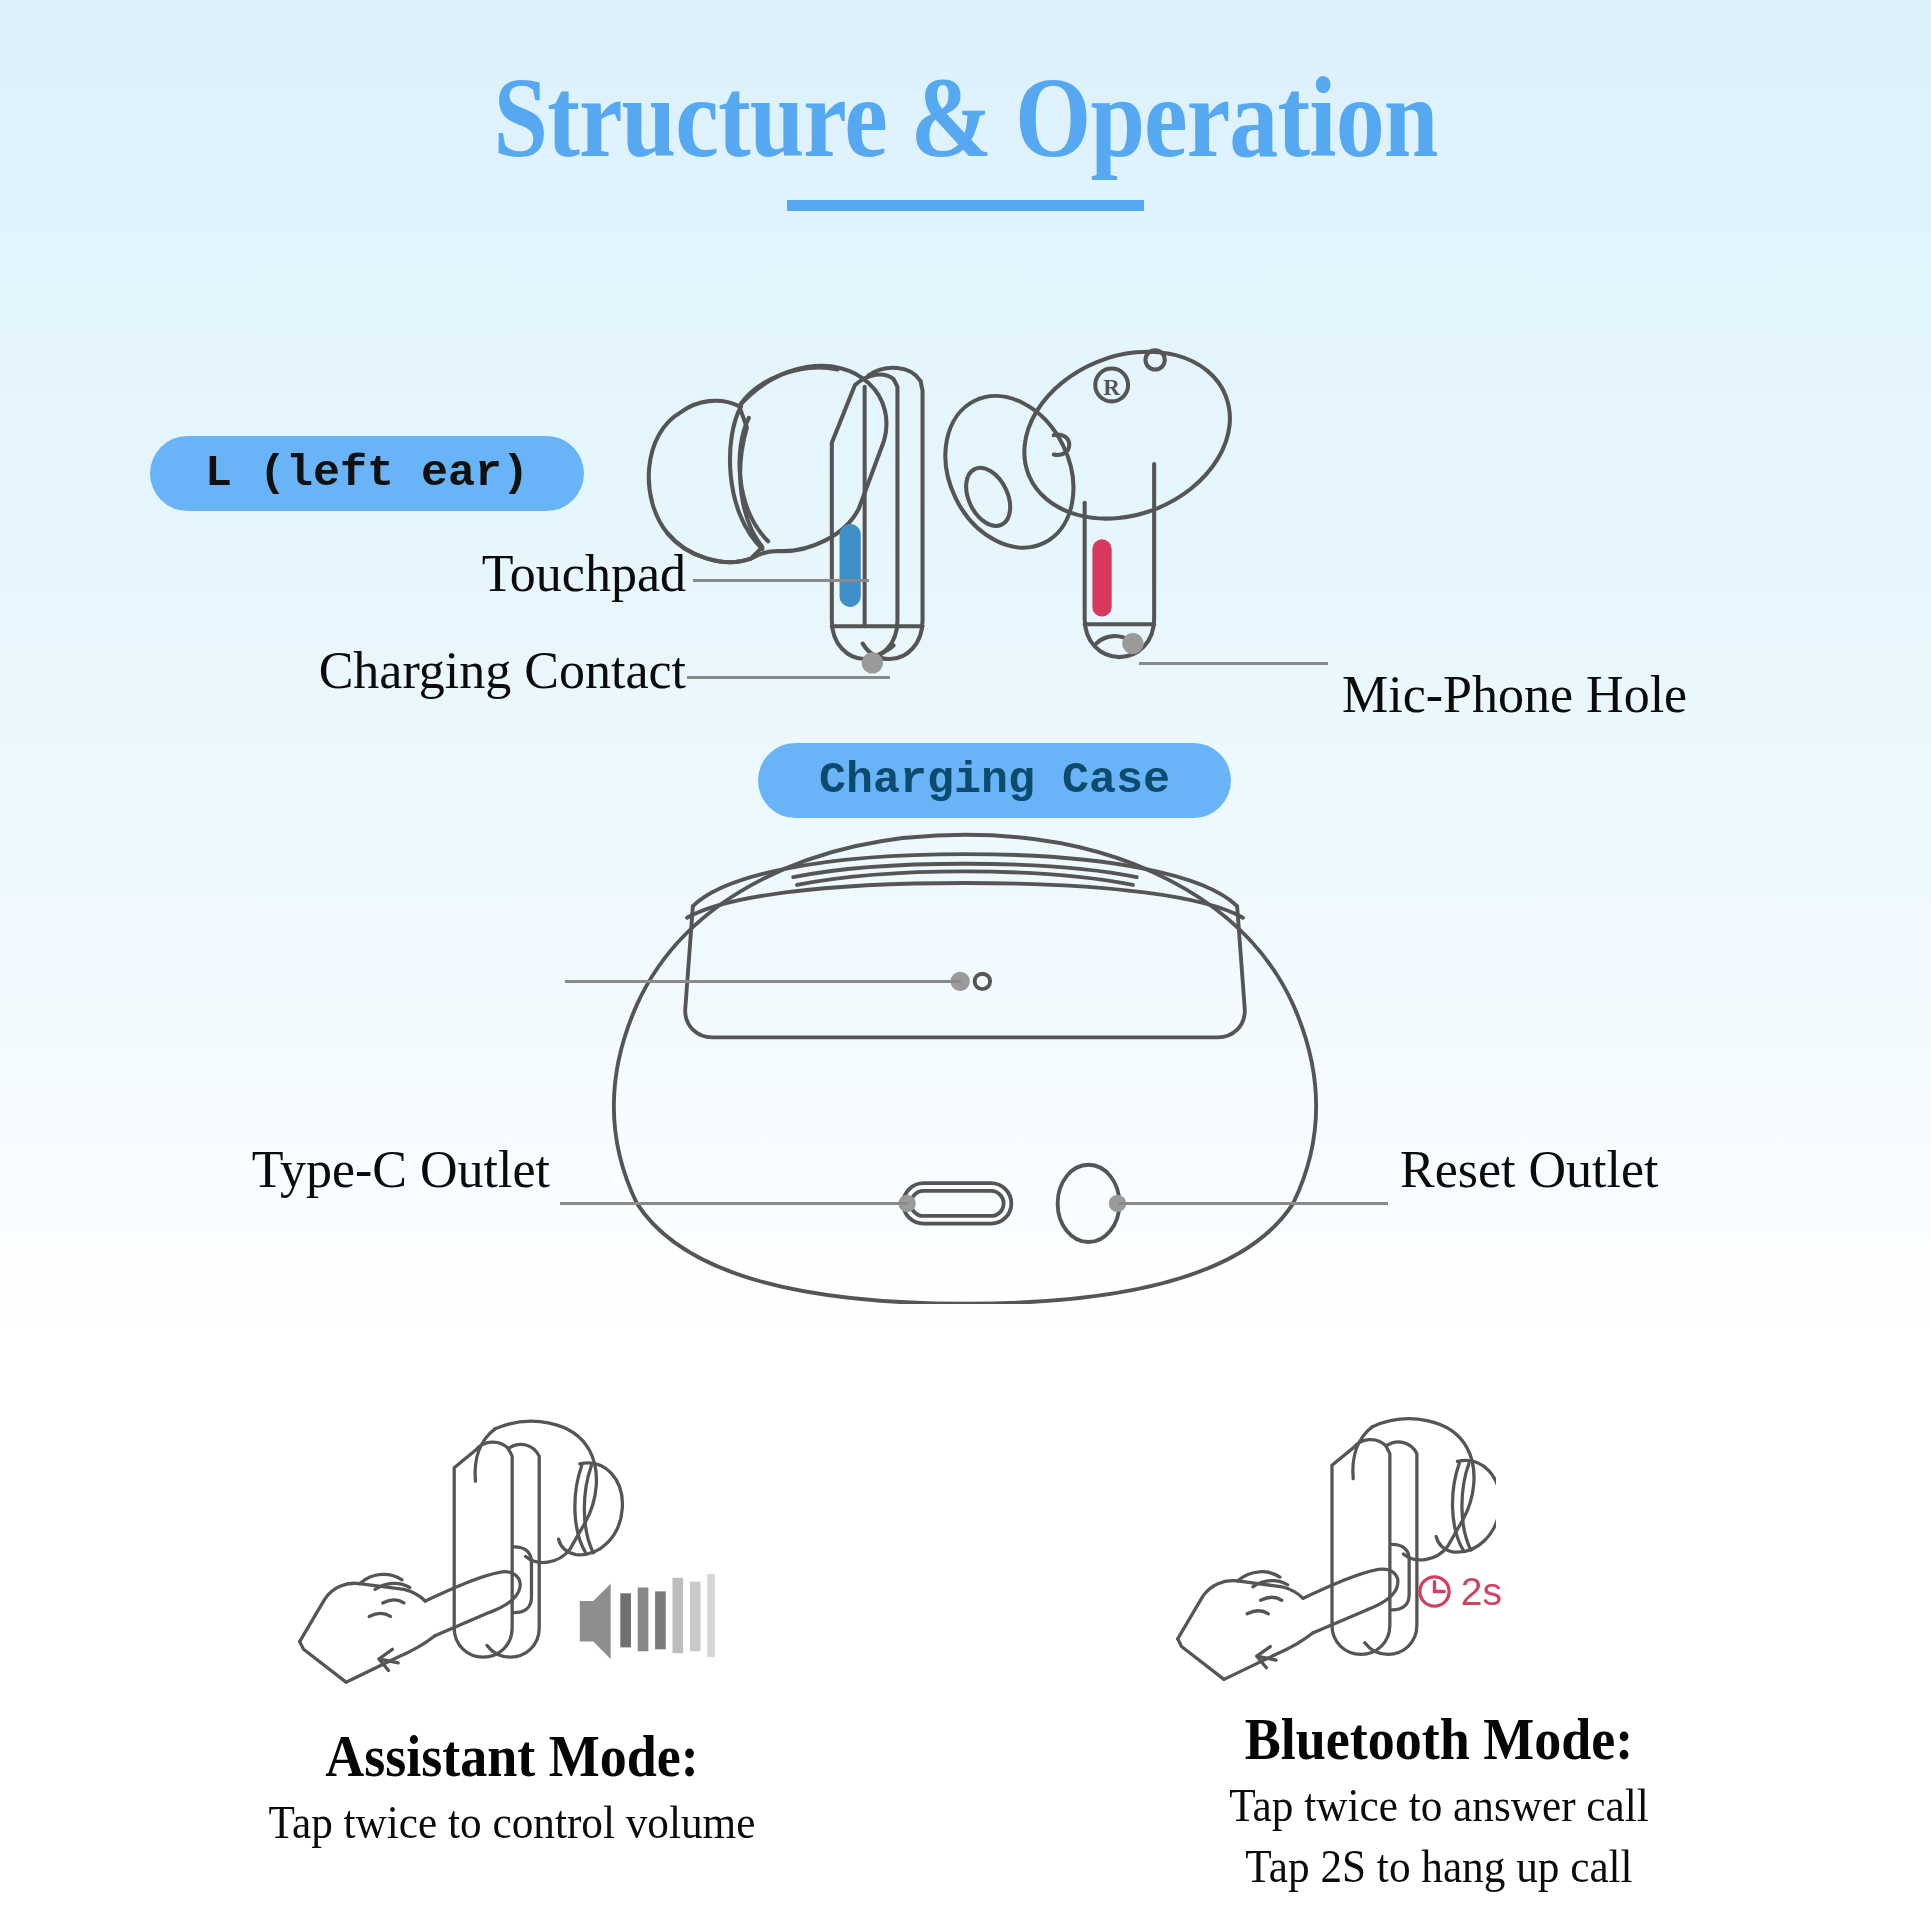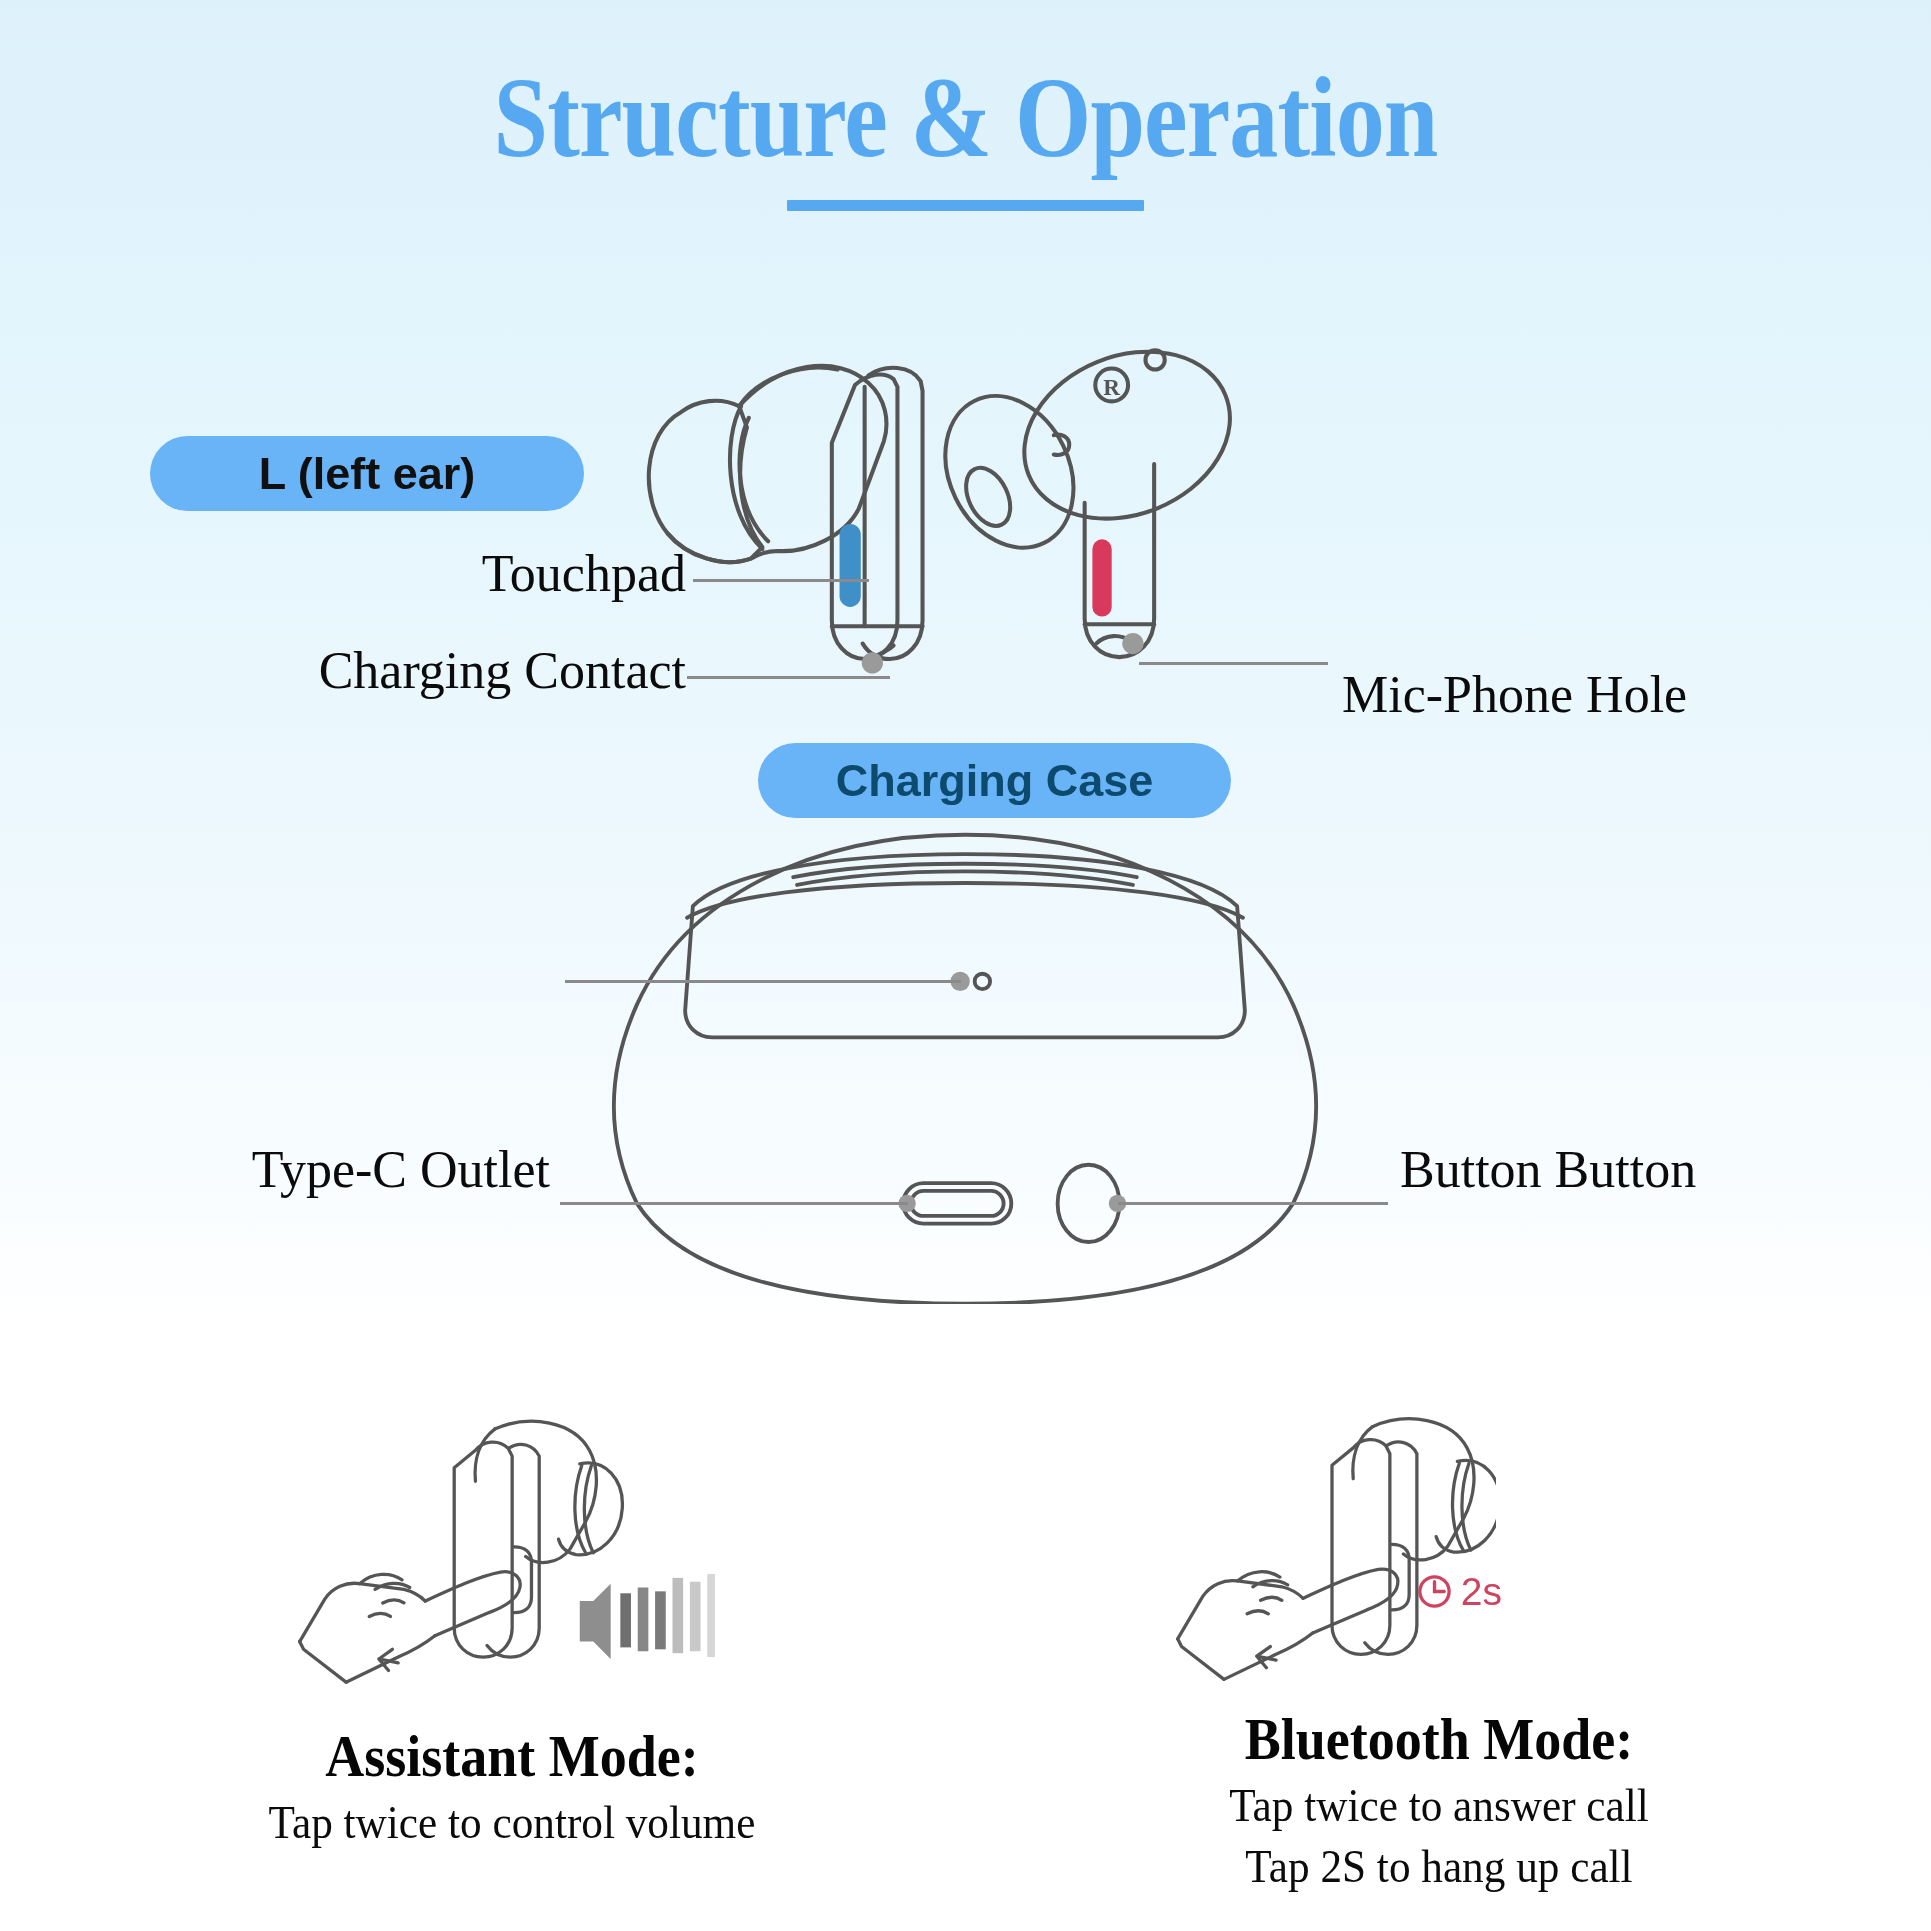--- a/index.html
+++ b/index.html
@@ -55,21 +55,21 @@
     border-radius: 1px;
   }
 
   
   .badge {
     position: absolute;
     display: flex;
     align-items: center;
     justify-content: center;
     border-radius: 965px;
-    font-family: Liberation Sans, sans-serif;
+    font-family: Liberation Mono, monospace;
     font-weight: bold;
     white-space: nowrap;
   }
   #badge-left-ear {
     left: 150px;
     top: 436px;
     width: 434px;
     height: 75px;
     background: #69b4f7;
     color: #101010;
@@ -289,21 +289,21 @@
       <circle cx="340" cy="396" r="9" fill="#9a9a9a"></circle>
       <circle cx="558" cy="396" r="9" fill="#9a9a9a"></circle>
     </svg>
   </div>
 
   <div class="leader" style="left:565px; top:980px; width:396px;"></div>
   <div class="leader" style="left:560px; top:1202px; width:348px;"></div>
   <div class="leader" style="left:1118px; top:1202px; width:270px;"></div>
 
   <div class="callout" id="label-type-c-outlet">Type-C Outlet</div>
-  <div class="callout" id="label-reset-button">Button Button</div>
+  <div class="callout" id="label-reset-button">Reset Outlet</div>
 
   <div class="illus" id="assistant-illustration">
     <svg width="425" height="290" viewBox="0 0 440 300" xmlns="http://www.w3.org/2000/svg">
       <g fill="none" stroke="#555555" stroke-width="3.4" stroke-linecap="round" stroke-linejoin="round">
 
         <path d="M212 30 C 248 14, 294 22, 310 52 C 322 74, 318 104, 306 126
                  L 290 154 C 278 170, 256 172, 244 162"></path>
         <path d="M212 30 C 196 42, 190 62, 192 84"></path>
 
         <path d="M300 66 C 326 60, 346 82, 344 112 C 342 142, 320 162, 296 160

